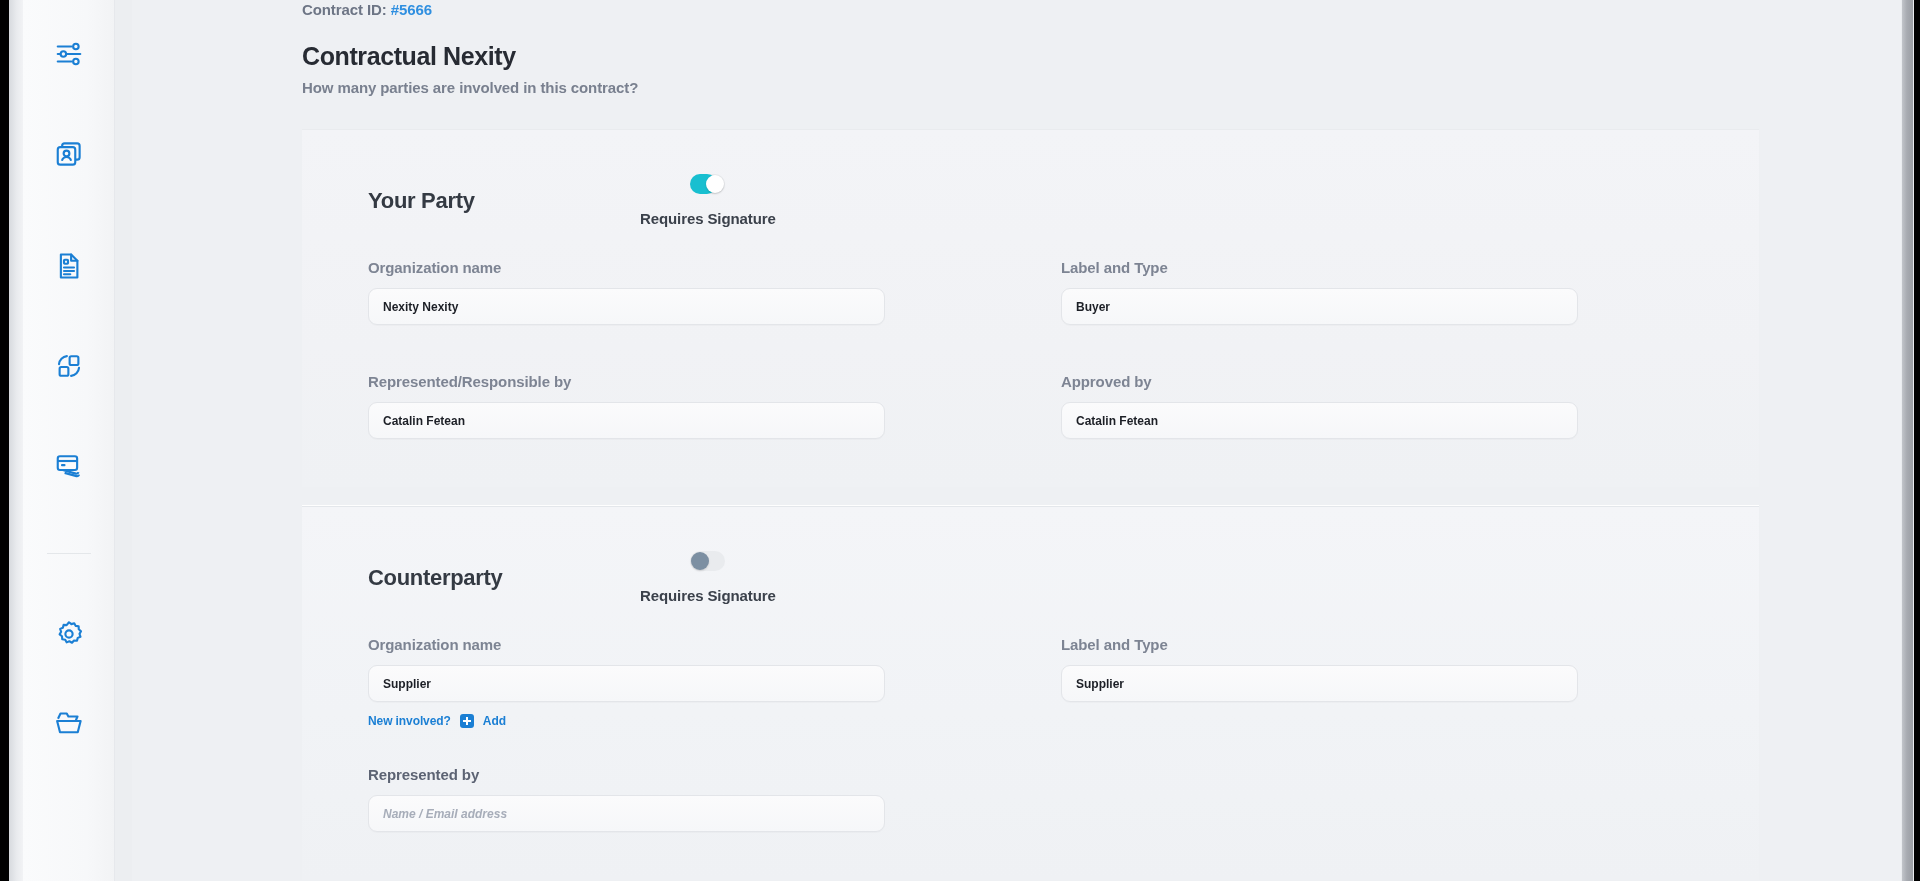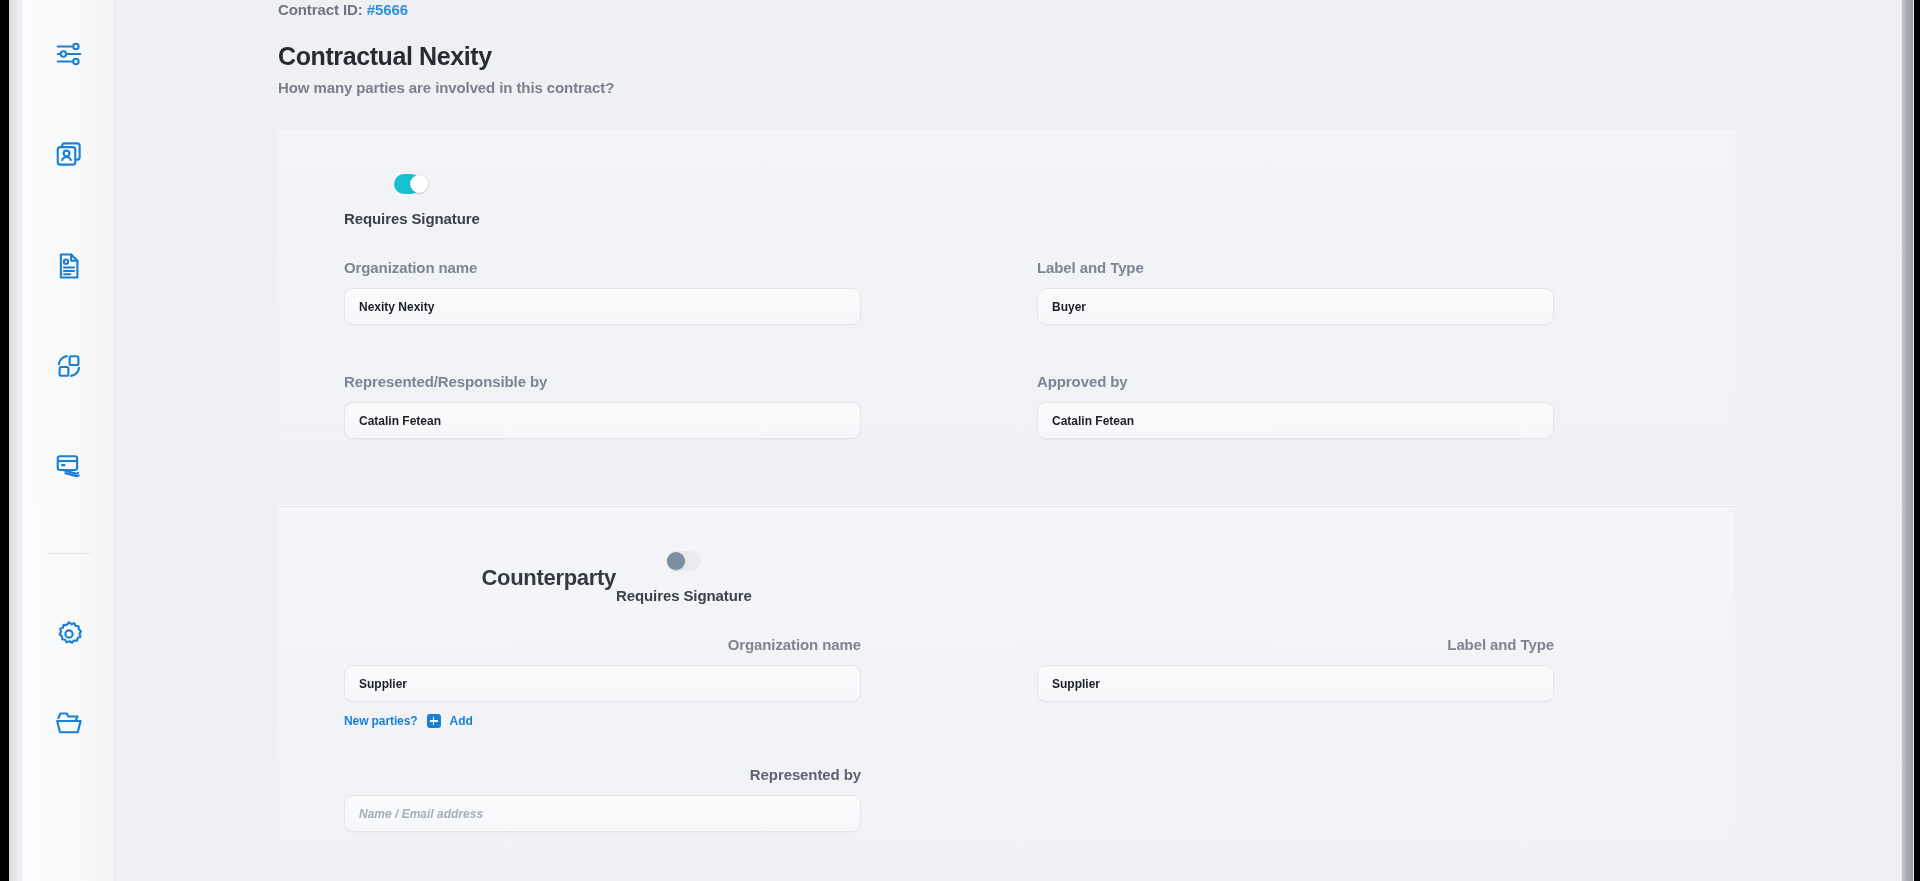--- a/index.html
+++ b/index.html
@@ -74,21 +74,21 @@
     position: absolute;
     left: 24px;
     width: 44px;
     height: 1px;
     background: #e4e7ea;
   }
 
   
   .content {
     position: absolute;
-    left: 108px; top: 0;
+    left: 132px; top: 0;
     width: 1788px; height: 881px;
     background: #eef0f3;
     overflow: hidden;
   }
   .content-inner {
     position: relative;
     width: 100%;
     min-height: 881px;
     padding: 0;
   }
@@ -133,21 +133,20 @@
     border-top: 1px solid #e9ebee;
     padding: 44px 66px 48px 66px;
     min-height: 285px;
   }
   .card.counterparty {
     margin-top: 19px;
     border-top: 1px solid #e4e7eb;
     background: linear-gradient(to bottom, #f4f5f8 0%, #f1f3f6 55%, #eff1f4 100%);
     box-shadow: 0 -1px 0 rgba(255,255,255,0.9);
     min-height: 330px;
-    text-align: right;
   }
 
   .card-head {
     display: flex;
     align-items: center;
     gap: 0;
     margin-bottom: 32px;
   }
   .card-title {
     font-size: 22px;
@@ -416,20 +415,21 @@
         <div class="contract-id">
           <span>Contract ID:</span>
           <span class="cid-value">#5666</span>
         </div>
         <h1 class="page-title">Contractual Nexity</h1>
         <div class="page-sub">How many parties are involved in this contract?</div>
       </header>
 
       <section class="card">
         <div class="card-head">
+          <div class="card-title">Your Party</div>
           <div class="sig-wrap">
             <div class="toggle on">
               <span class="knob"></span>
             </div>
             <span class="sig-label">Requires Signature</span>
           </div>
         </div>
 
         <div class="form-grid">
           <div class="field col1">
@@ -475,21 +475,21 @@
           </div>
         </div>
 
         <div class="form-grid">
           <div class="field col1">
             <div class="field-label">Organization name</div>
             <div class="input">
               <span>Supplier</span>
             </div>
             <div class="newpartner">
-              <span class="newpartner-text">New parties?</span>
+              <span class="newpartner-text">New involved?</span>
               <span class="add-icon"></span>
               <span class="add-label">Add</span>
             </div>
           </div>
 
           <div class="field col3">
             <div class="field-label">Label and Type</div>
             <div class="input">
               <span>Supplier</span>
             </div>

